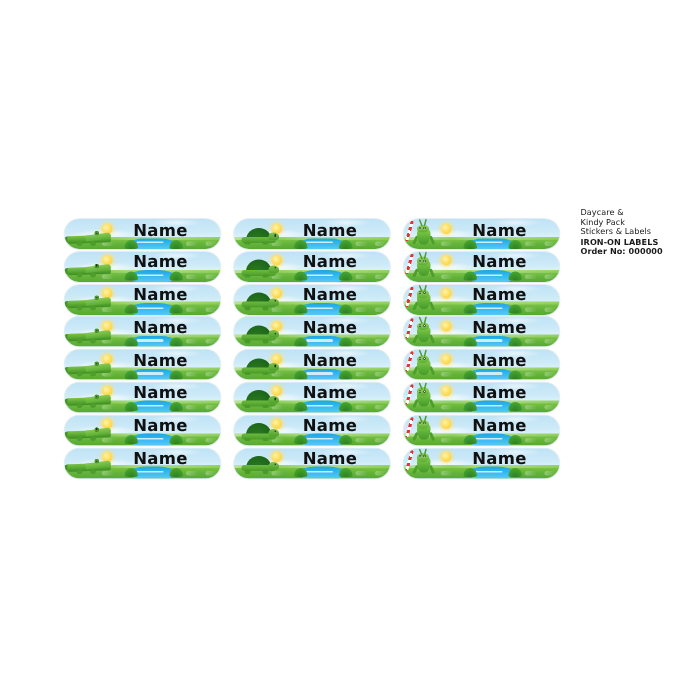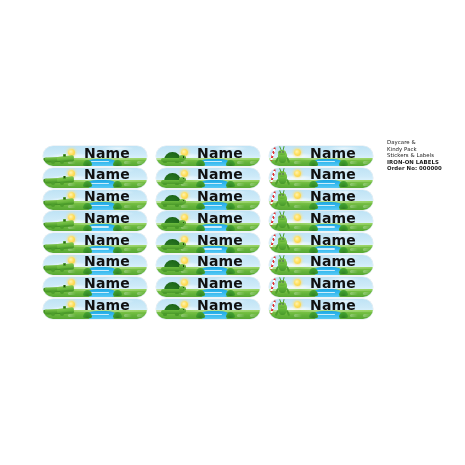--- a/index.html
+++ b/index.html
@@ -120,21 +120,21 @@
 
   
   .name {
     position: absolute;
     left: 0; right: 0;
     top: 0.5px;
     text-align: center;
     padding-left: 24px;
     font-family: "DejaVu Sans", sans-serif;
     font-weight: 700;
-    font-size: 14px;
+    font-size: 11px;
     line-height: 13px;
     color: #111111;
     letter-spacing: .2px;
     white-space: nowrap;
   }
 
   
   .critter {
     position: absolute;
     left: 1px;

